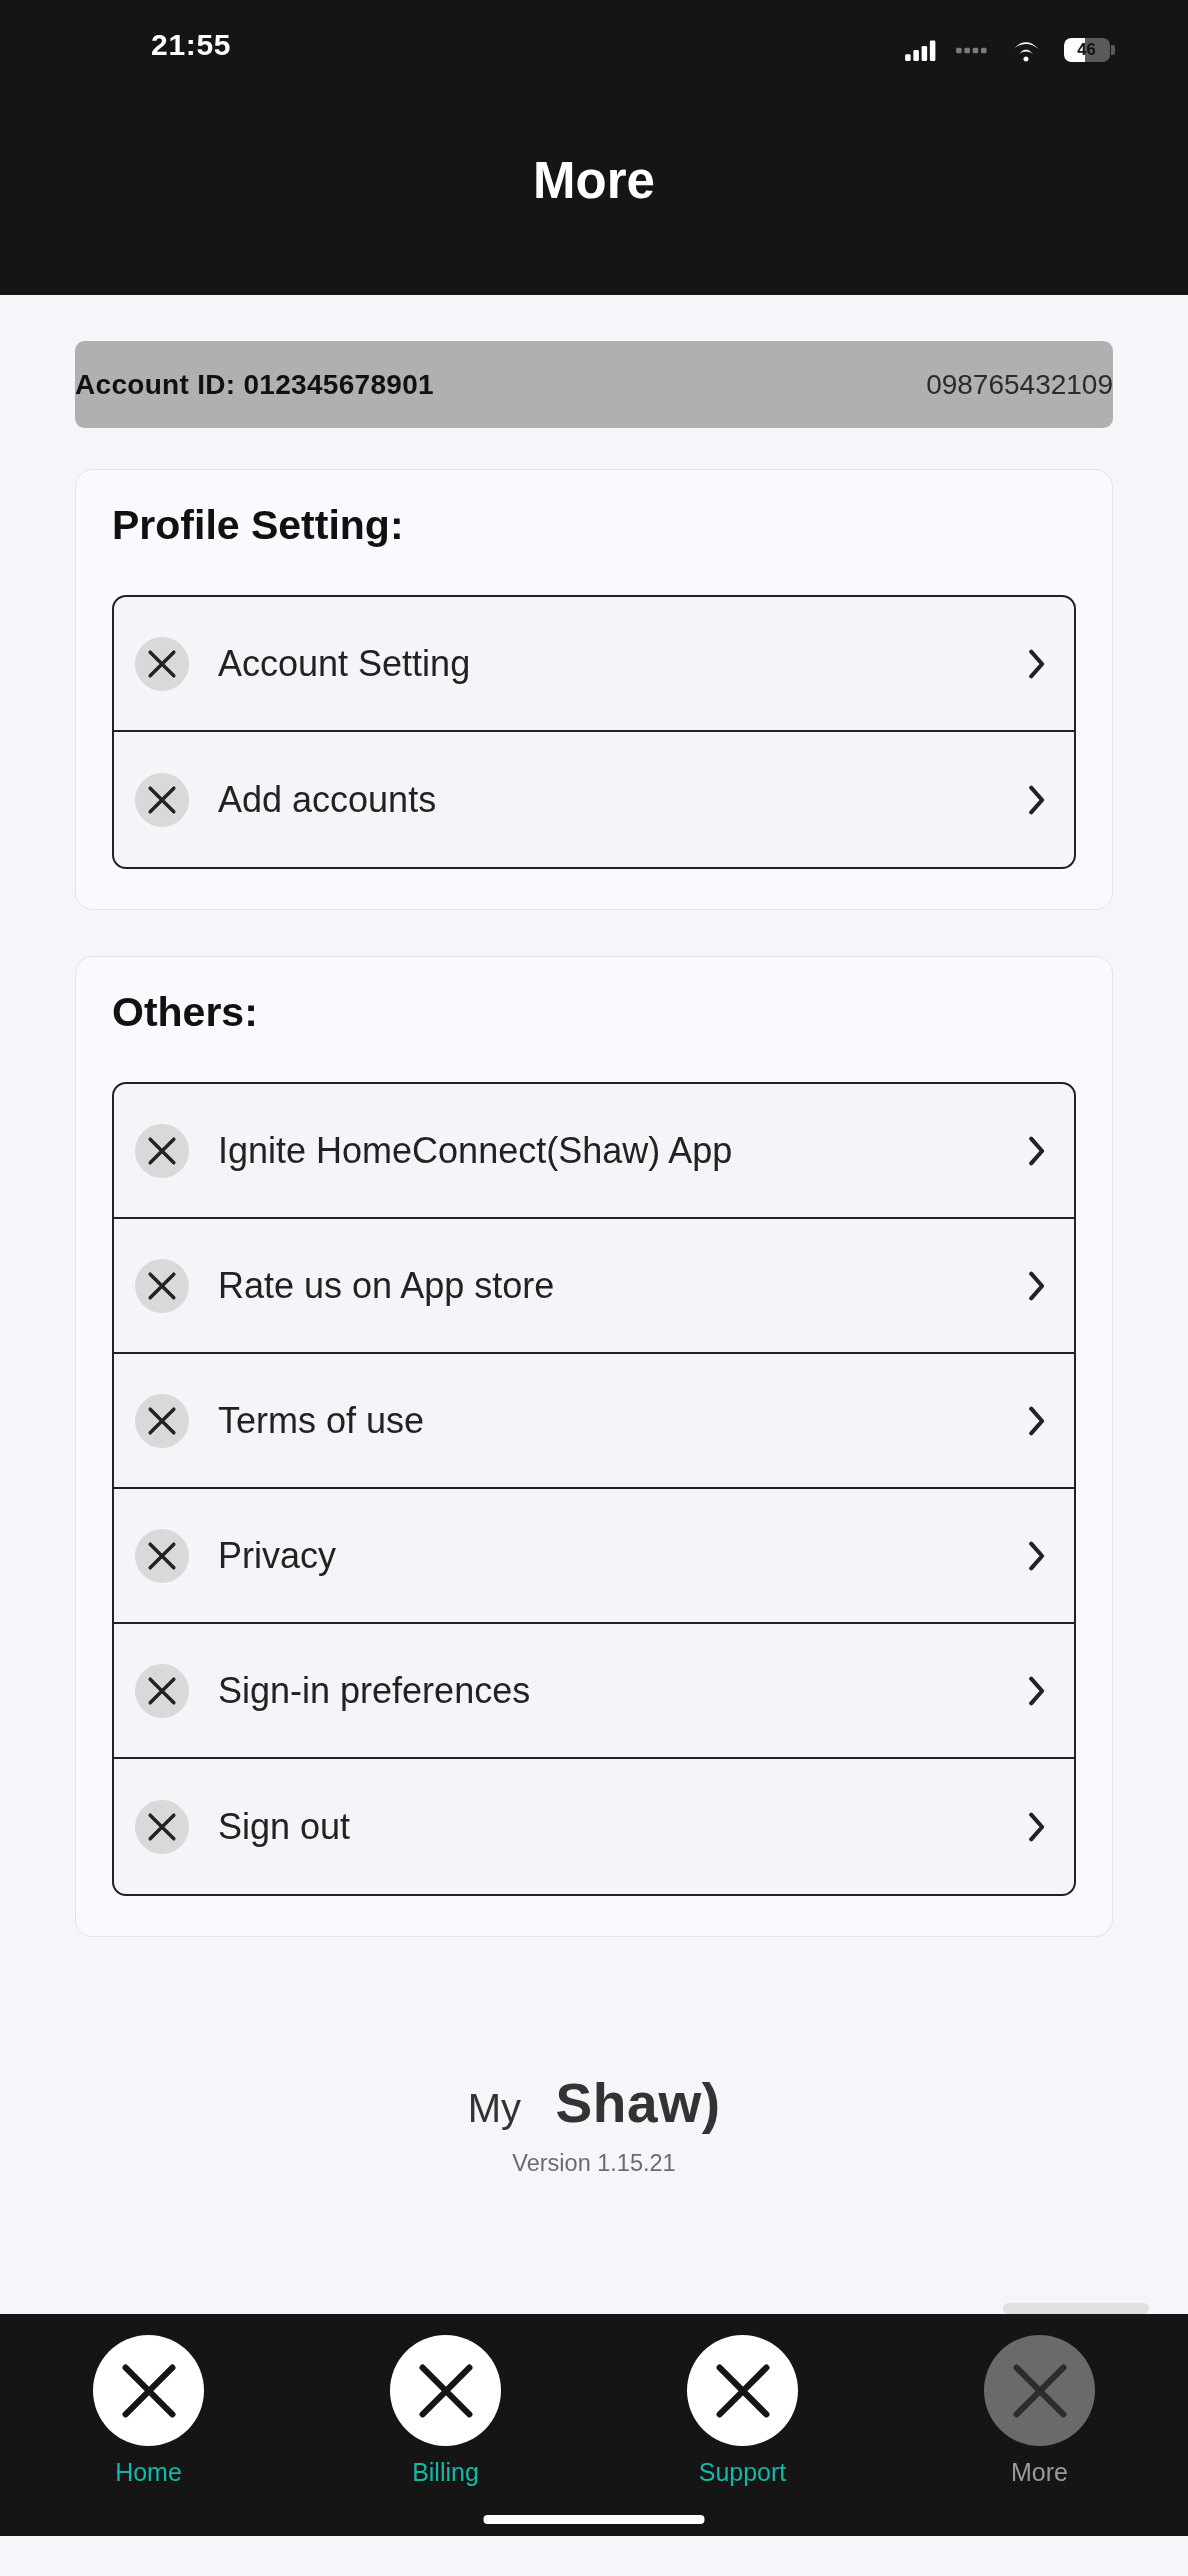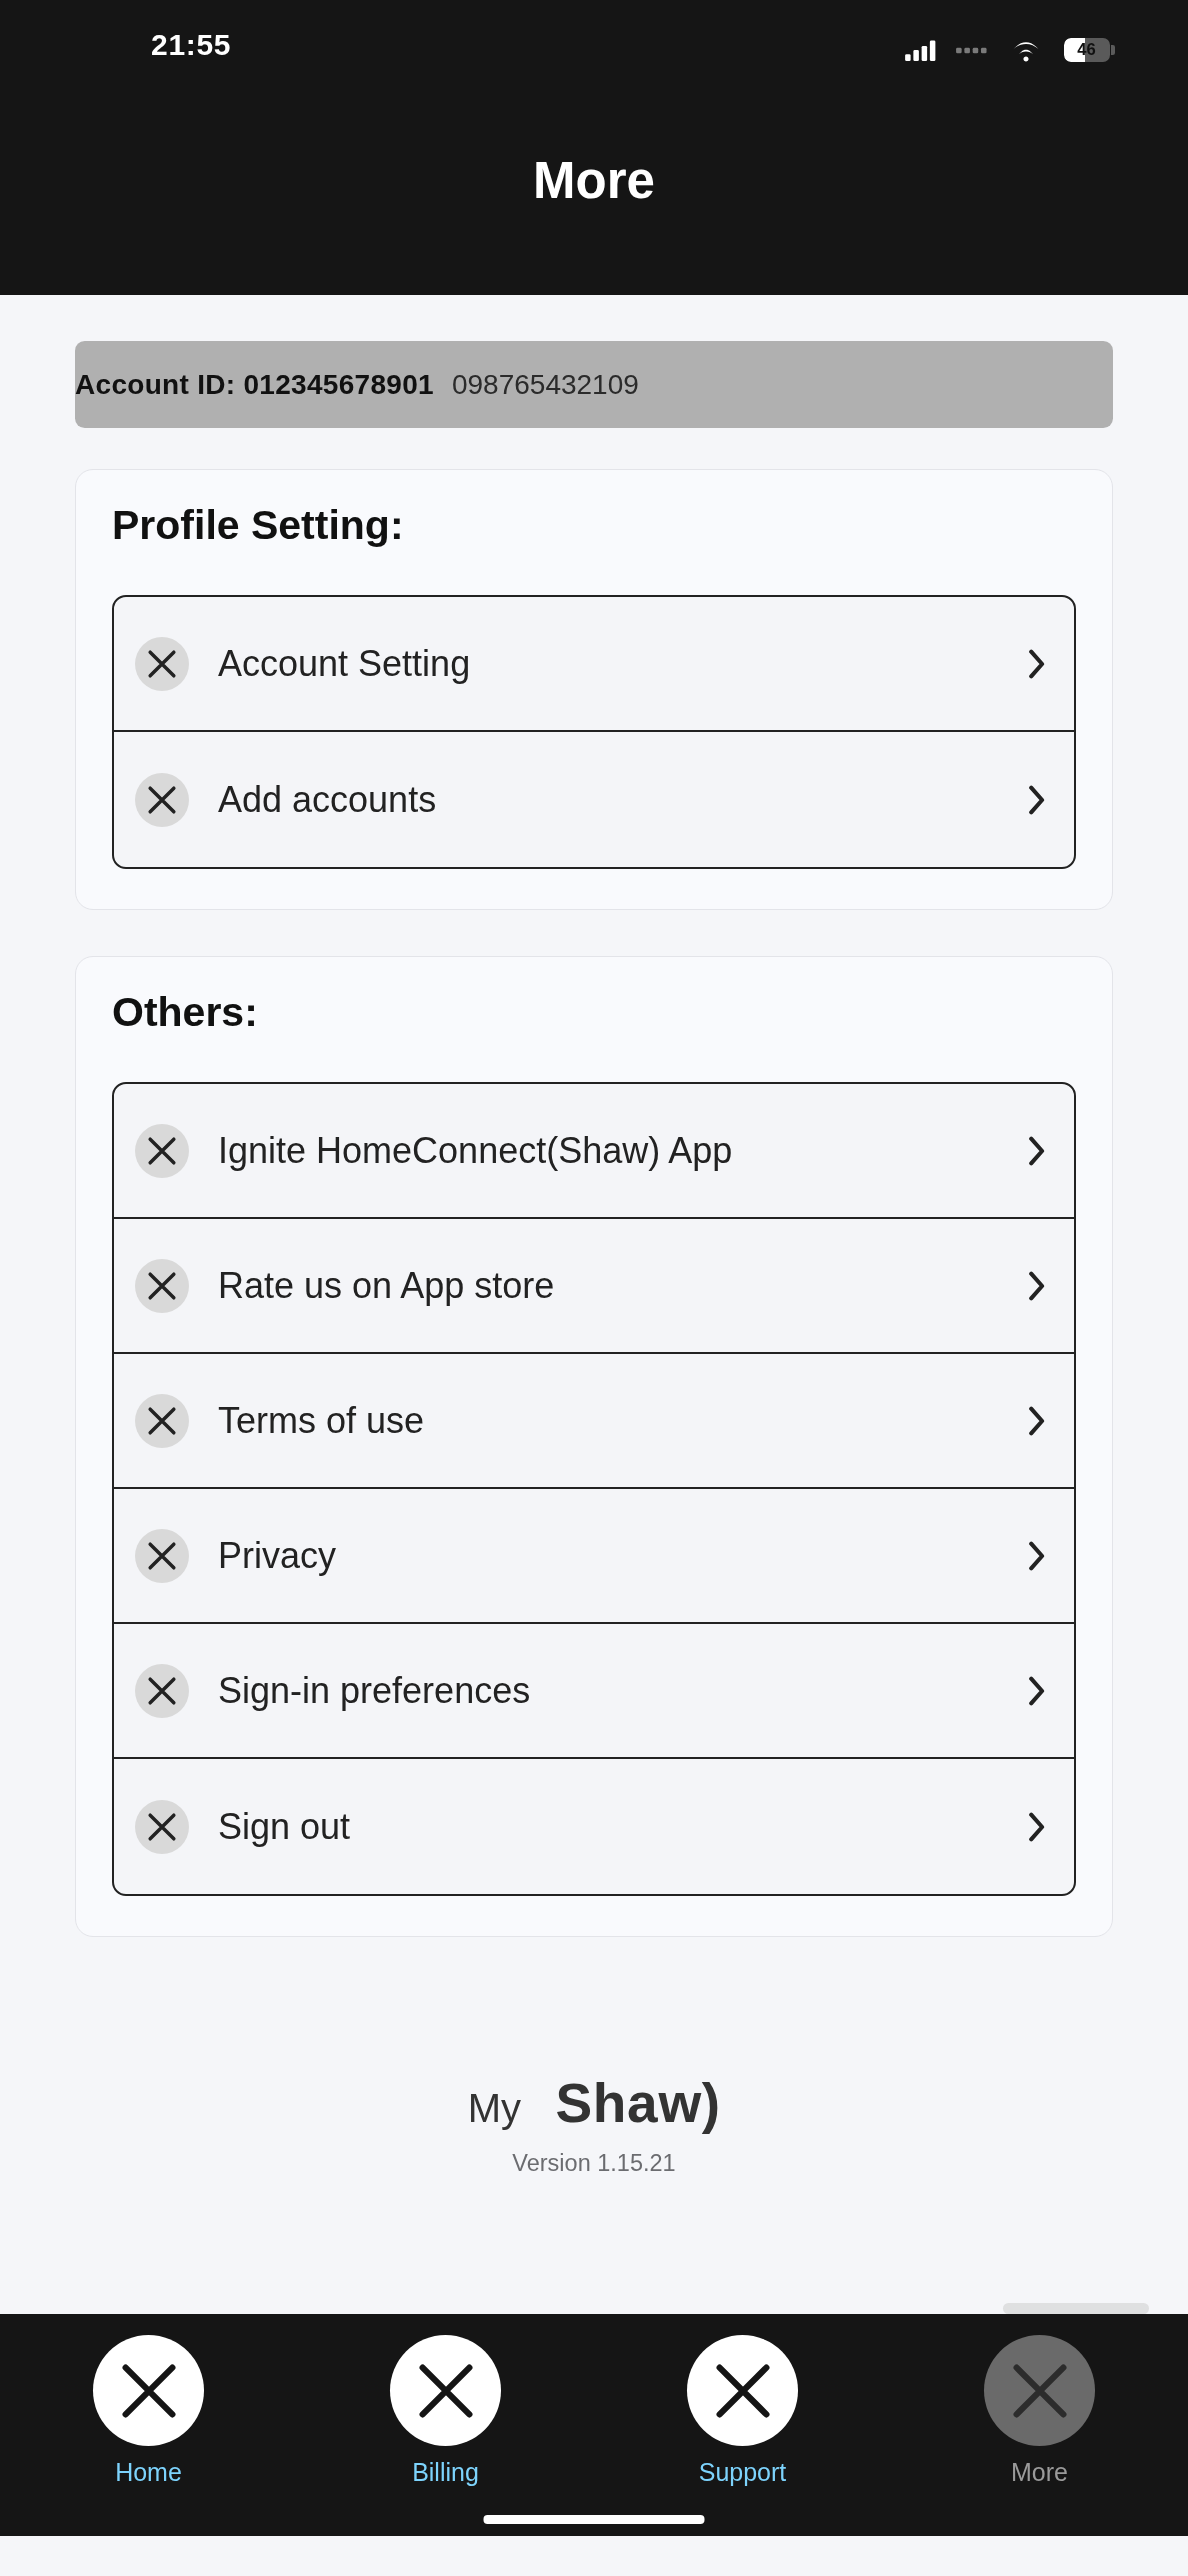--- a/index.html
+++ b/index.html
@@ -12,21 +12,21 @@
   .battery-pill { display:flex; align-items:center; }
   .battery-body { width:46px; height:23.5px; border-radius:7px; background:#5a5a5a; position:relative; overflow:hidden; }
   .battery-fill { position:absolute; left:0; top:0; bottom:0; width:46%; background:#fff; border-radius:7px 0 0 7px; }
   .battery-num { position:absolute; left:0; top:0; bottom:0; width:46px; display:flex; align-items:center; justify-content:center; font-size:16.6px; font-weight:700; color:#111; }
   .battery-cap { width:4.1px; height:9.7px; background:#5a5a5a; border-radius:0 2.1px 2.1px 0; margin-left:1.4px; }
   .header { background:#151515; height:229px; display:flex; align-items:center; justify-content:center; }
   .header-combined { background:#151515; }
   .header-title { color:#fff; font-size:51px; font-weight:600; }
   
   .content { padding:46px 75px 0 75px; }
-  .account-banner { background:#b0b0b0; border-radius:9.7px; height:87px; display:flex; align-items:center; justify-content:flex-start; gap:18px; font-size:28px; }
+  .account-banner { background:#b0b0b0; border-radius:9.7px; height:87px; display:flex; align-items:center; justify-content:space-between; gap:18px; font-size:28px; }
   .account-banner .lbl { font-weight:800; color:#111; letter-spacing:0.3px; }
   .account-banner .extra { font-weight:500; color:#2b2b2b; }
   .card { margin-top:41px; background:#f9fafd; border:1.4px solid #e3e4e9; border-radius:18px; padding:32px 36px 40px 36px; }
   .card + .card { margin-top:46px; }
   .section-title { font-size:41px; font-weight:700; color:#111; }
   .list { margin-top:46px; border:2.1px solid #222; border-radius:14px; overflow:hidden; background:#f4f5f8; }
   .row { display:flex; align-items:center; height:135px; padding:0 28px 0 21px; border-bottom:2.1px solid #222; }
   .row:last-child { border-bottom:none; }
   .row-ico { width:54px; height:54px; border-radius:50%; background:#d9d9d9; display:flex; align-items:center; justify-content:center; flex:0 0 auto; }
   .row-ico svg { display:block; }
@@ -39,21 +39,21 @@
   .brand-mark .my { font-weight:400; font-size:40px; }
   .brand-mark .shaw { font-weight:800; letter-spacing:0.7px;margin-left:19px; }
   .brand-mark .paren { font-weight:800; }
   .version { margin-top:15px; font-size:23.5px; color:#6b6c70; }
   
   .tabbar { position:absolute; left:0; right:0; bottom:0; height:222px; background:#151515; display:flex; }
   .tab { flex:1 1 0; display:flex; flex-direction:column; align-items:center; justify-content:flex-start; padding-top:21px; gap:12.4px; }
   .tab-ico { width:111px; height:111px; border-radius:50%; background:#fff; display:flex; align-items:center; justify-content:center; }
   .tab.active .tab-ico { background:#6a6a6a; }
   .tab-ico svg { display:block; }
-  .tab-label { color:#7dd3fc; font-size:25px; font-weight:500; }
+  .tab-label { color:#14b8a6; font-size:25px; font-weight:500; }
   .tab.active .tab-label { color:#9a9a9a; }
   .home-indicator { position:absolute; left:50%; bottom:12.4px; transform:translateX(-50%); width:221px; height:8.3px; border-radius:4.1px; background:#fff; }
   .scroll-hint { position:absolute; right:39px; bottom:222px; width:146px; height:11px; border-radius:5.5px; background:#c9c9c9; opacity:0.5; }
   .page { position:relative; width:1188px; height:2536px; }
 </style>
 </head>
 <body>
 <div class="page">
 
 <div class="header-combined">

